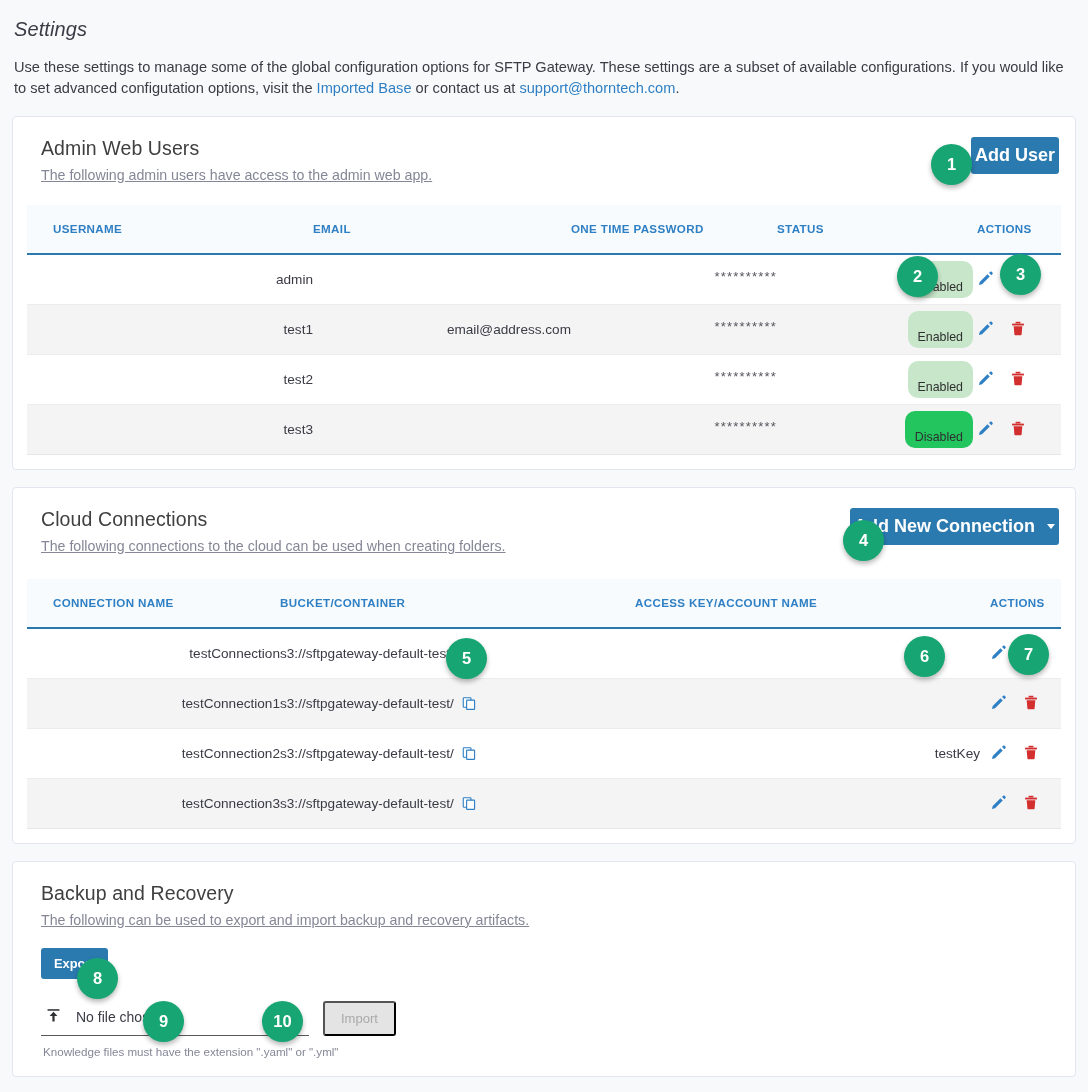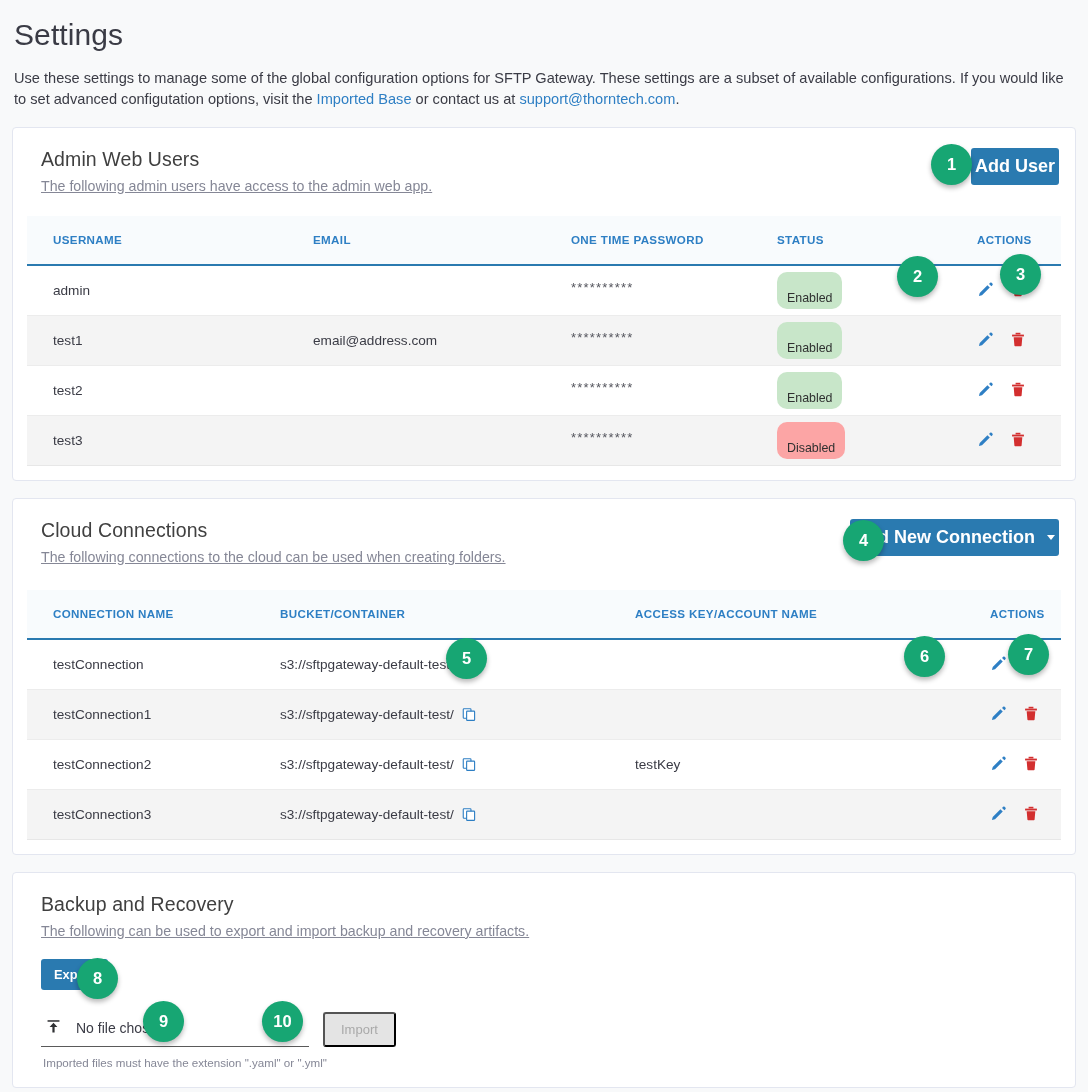--- a/index.html
+++ b/index.html
@@ -14,26 +14,27 @@
     color: #3a3b45;
     -webkit-font-smoothing: antialiased;
     overflow: hidden;
     position: relative;
   }
 
   .page { padding: 0 12px; position: relative; }
 
   
   .page-title {
-    font-size: 30px;
+    font-size: 20px;
     font-weight: 400;
     color: #3a3b45;
     margin: 0;
     padding: 18px 0 0 2px;
     letter-spacing: 0.1px;
+    font-style: italic;
   }
   .page-desc {
     font-size: 14.6px;
     line-height: 21px;
     color: #3a3b45;
     margin: 16px 2px 0 2px;
     max-width: 1058px;
   }
   .link { color: #2e7fc4; text-decoration: none; }
 
@@ -115,20 +116,21 @@
     border-bottom: 2px solid #2a7ab0;
     text-transform: uppercase;
   }
   tbody td {
     font-size: 13.6px;
     color: #3a3b45;
     padding: 0;
     height: 49px;
     vertical-align: middle;
     border-bottom: 1px solid #ececec;
+    text-align: right;
   }
   tbody tr.striped td { background: #f4f4f4; }
   tbody tr:last-child td { border-bottom: 1px solid #e7e7e7; }
 
   .users-table thead th:nth-child(1),
   .users-table tbody td:nth-child(1) { padding-left: 26px; width: 260px; }
   .users-table thead th:nth-child(2),
   .users-table tbody td:nth-child(2) { width: 258px; }
   .users-table thead th:nth-child(3),
   .users-table tbody td:nth-child(3) { width: 206px; }
@@ -155,21 +157,21 @@
   }
 
   .badge {
     display: inline-block;
     font-size: 12.4px;
     padding: 19px 10px 4px 10px;
     border-radius: 10px;
     line-height: 1.15;
   }
   .badge-enabled { background: #c8e6c9; color: #2f3030; }
-  .badge-disabled { background: #fca5a5; color: #2f3030; }
+  .badge-disabled { background: #22c55e; color: #2f3030; }
 
   .bucket-cell { display: flex; align-items: center; gap: 8px; }
 
   .actions { display: flex; align-items: center; gap: 16px; }
   .icon-btn {
     background: none; border: none; padding: 0; cursor: pointer;
     display: inline-flex; align-items: center; justify-content: center;
   }
 
   
@@ -514,21 +516,21 @@
               <path d="M10 5.6l4.6 5H11.3v6.6H8.7v-6.6H5.4z" fill="#2f3033"></path>
             </svg>
           </span>
           <span class="file-name">No file chosen</span>
         </div>
         <button class="btn-disabled">
           <span>Import</span>
         </button>
       </div>
 
-      <div class="file-hint">Imported files must have the extension ".yaml" or ".yml"</div>
+      <div class="file-hint">Knowledge files must have the extension ".yaml" or ".yml"</div>
     </div>
   </section>
 
   <div id="markers-layer">
       <div class="marker" style="left: 931px; top: 144px;">1</div>
       <div class="marker" style="left: 897px; top: 256px;">2</div>
       <div class="marker" style="left: 1000px; top: 254px;">3</div>
       <div class="marker" style="left: 843px; top: 520px;">4</div>
       <div class="marker" style="left: 446px; top: 638px;">5</div>
       <div class="marker" style="left: 904px; top: 636px;">6</div>

